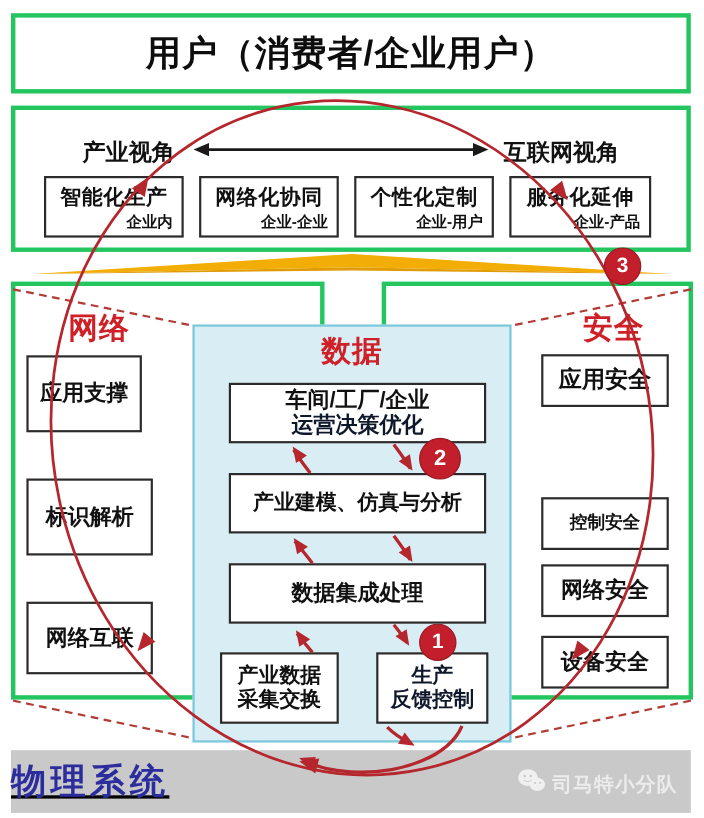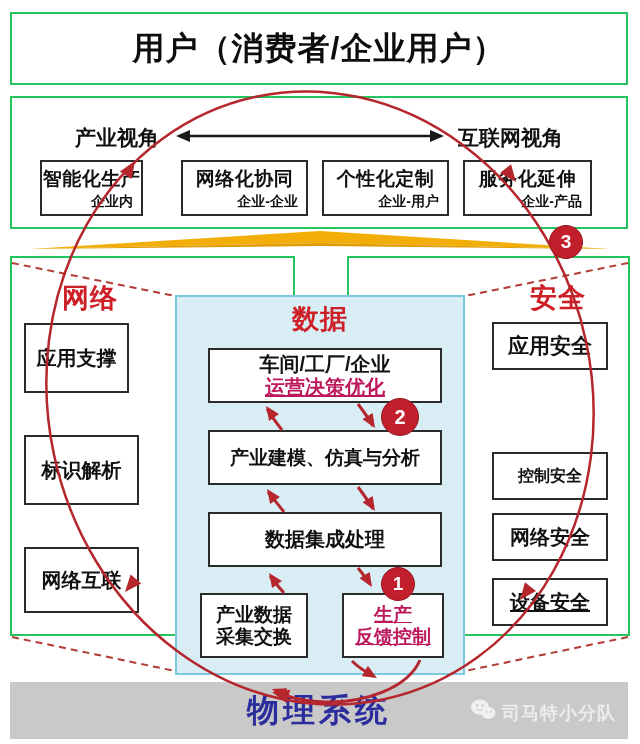--- a/index.html
+++ b/index.html
@@ -1,33 +1,33 @@
 <!DOCTYPE html>
 <html><head>
 <meta charset="utf-8">
 <style>
   html,body{margin:0;padding:0;background:#fff;}
   #stage{position:relative;width:640px;height:744px;background:#ffffff;overflow:hidden;
          font-family:"Liberation Sans","DejaVu Sans",sans-serif;}
   .abs{position:absolute;}
-  .panel{border:2px solid #22c55e;background:#ffffff;box-sizing:border-box;}
+  .panel{border:4px solid #22c55e;background:#ffffff;box-sizing:border-box;}
   .bbox{border:2.5px solid #2b2b2b;background:#ffffff;box-sizing:border-box;
         display:flex;flex-direction:column;align-items:center;justify-content:center;
         font-weight:bold;color:#111;text-align:center;line-height:1.15;}
   .sec-title{font-weight:bold;color:#cf2028;font-size:27px;letter-spacing:1px;text-align:center;}
   .user-box{display:flex;align-items:center;justify-content:center;
             font-size:32px;font-weight:bold;color:#0d0d0d;letter-spacing:1px;}
   .app-title{font-size:30px;font-weight:bold;color:#3a3fd0;letter-spacing:3px;text-align:center;}
   .persp{font-size:21px;font-weight:bold;color:#111;}
   .mode-box{border:2.5px solid #2b2b2b;background:#fff;box-sizing:border-box;font-weight:bold;color:#111;}
   .mode-name{font-size:19px;text-align:center;margin-top:4px;letter-spacing:0.5px;}
   .mode-scope{font-size:14px;text-align:right;padding-right:8px;margin-top:1px;}
   .data-panel{background:#d9edf5;border:2.5px solid #7cc8dc;box-sizing:border-box;}
-  .redtext{color:#be185d;text-decoration:underline;}
-  .phys-bar{background:#c9c9c9;display:flex;align-items:center;justify-content:center;}
+  .redtext{color:#0f172a;}
+  .phys-bar{background:#c9c9c9;display:flex;align-items:center;justify-content:flex-start;text-decoration:underline;}
   .phys-label{font-size:32px;font-weight:bold;color:#2b2d9c;letter-spacing:4px;}
   .badge{border-radius:50%;background:#c21e2b;border:1.5px solid #931821;color:#fff;
          font-weight:bold;display:flex;align-items:center;justify-content:center;
          box-sizing:border-box;z-index:7;}
   .watermark{display:flex;align-items:center;gap:6px;color:#ececec;
              font-size:18px;font-weight:bold;letter-spacing:1px;}
   svg.overlay{position:absolute;left:0;top:0;z-index:5;pointer-events:none;}
   .z1{z-index:1}.z2{z-index:2}.z3{z-index:3}
 </style>
 </head>
@@ -36,21 +36,21 @@
 <div id="stage">
 
   <div class="abs panel user-box z1" style="left:10px;top:12px;width:618px;height:73px;">
     <span>用户（消费者/企业用户）</span>
   </div>
 
   <div class="abs panel z1" style="left:10px;top:96px;width:618px;height:133px;"></div>
   <div class="abs persp z2" style="left:75px;top:124px;">产业视角</div>
   <div class="abs persp z2" style="left:458px;top:124px;">互联网视角</div>
 
-  <div class="abs mode-box z2" style="left:40px;top:160px;width:103px;height:56px;">
+  <div class="abs mode-box z2" style="left:40px;top:160px;width:127px;height:56px;">
     <div class="mode-name">智能化生产</div>
     <div class="mode-scope">企业内</div>
   </div>
   <div class="abs mode-box z2" style="left:181px;top:160px;width:127px;height:56px;">
     <div class="mode-name">网络化协同</div>
     <div class="mode-scope">企业-企业</div>
   </div>
   <div class="abs mode-box z2" style="left:322px;top:160px;width:127px;height:56px;">
     <div class="mode-name">个性化定制</div>
     <div class="mode-scope">企业-用户</div>
@@ -64,21 +64,21 @@
   <div class="abs sec-title z2" style="left:48px;top:280px;width:84px;">网络</div>
   <div class="abs bbox z2" style="left:24px;top:323px;width:105px;height:70px;font-size:20px;">应用支撑</div>
   <div class="abs bbox z2" style="left:24px;top:435px;width:115px;height:70px;font-size:20px;">标识解析</div>
   <div class="abs bbox z2" style="left:24px;top:547px;width:115px;height:66px;font-size:20px;">网络互联</div>
 
   <div class="abs panel z1" style="left:347px;top:256px;width:283px;height:380px;"></div>
   <div class="abs sec-title z2" style="left:516px;top:280px;width:84px;">安全</div>
   <div class="abs bbox z2" style="left:492px;top:322px;width:116px;height:48px;font-size:21px;">应用安全</div>
   <div class="abs bbox z2" style="left:492px;top:452px;width:116px;height:48px;font-size:16px;">控制安全</div>
   <div class="abs bbox z2" style="left:492px;top:513px;width:116px;height:48px;font-size:20px;">网络安全</div>
-  <div class="abs bbox z2" style="left:492px;top:578px;width:116px;height:48px;font-size:20px;text-decoration:underline;">设备安全</div>
+  <div class="abs bbox z2" style="left:492px;top:578px;width:116px;height:48px;font-size:20px;">设备安全</div>
 
   <div class="abs data-panel z2" style="left:175px;top:295px;width:290px;height:380px;"></div>
   <div class="abs sec-title z3" style="left:175px;top:301px;width:290px;">数据</div>
 
   <div class="abs bbox z3" style="left:208px;top:348px;width:234px;height:55px;font-size:20px;">
     <div>车间/工厂/企业</div>
     <div class="redtext">运营决策优化</div>
   </div>
   <div class="abs bbox z3" style="left:208px;top:430px;width:234px;height:55px;font-size:19px;">产业建模、仿真与分析</div>
   <div class="abs bbox z3" style="left:200px;top:593px;width:108px;height:65px;font-size:19px;">

